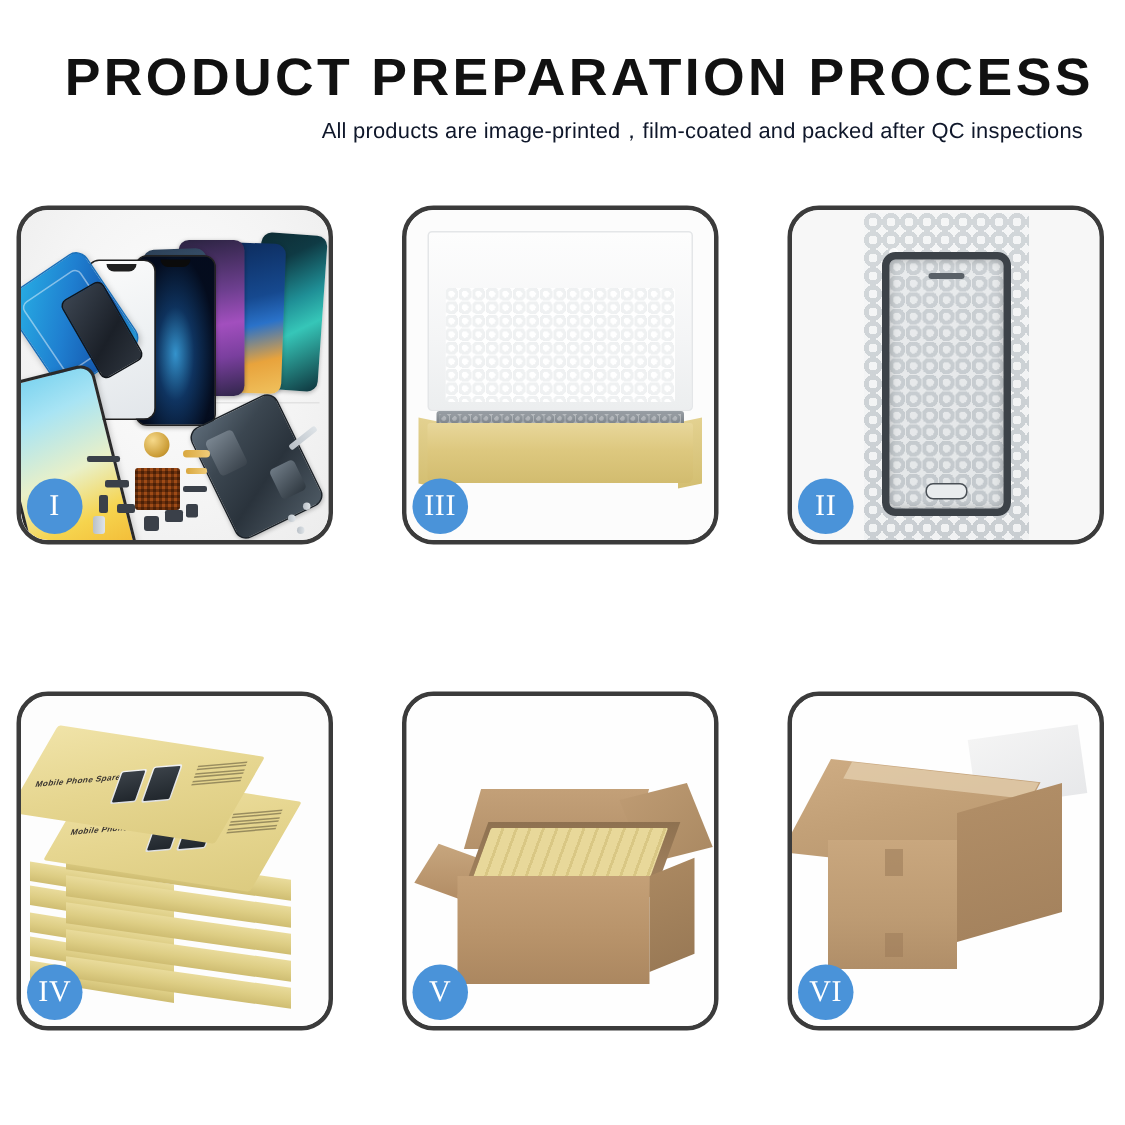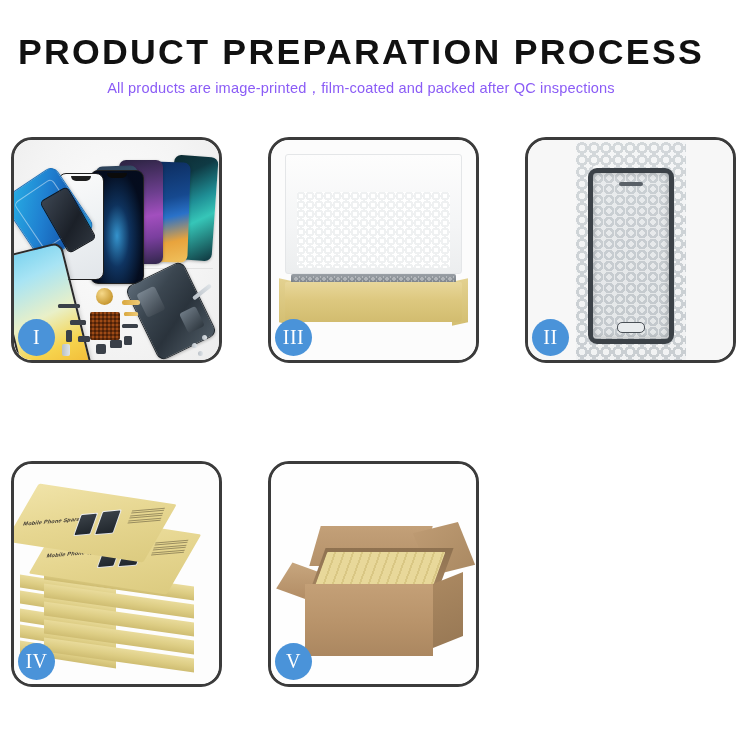--- a/index.html
+++ b/index.html
@@ -12,37 +12,37 @@
     height: 750px;
     font-family: "Liberation Sans", sans-serif;
     overflow: hidden;
     position: relative;
   }
 
   
   .header {
     width: 722px;
     padding-top: 34px;
-    text-align: center;
+    text-align: right;
   }
   .page-title {
     font-family: "Liberation Sans", sans-serif;
     font-size: 35px;
     font-weight: bold;
     letter-spacing: 2.2px;
     color: #111111;
     line-height: 1.0;
     margin: 0;
     transform: scaleX(1.02);
   }
   .page-subtitle {
     font-family: "Liberation Sans", sans-serif;
     font-size: 14.6px;
     font-weight: normal;
-    color: #8b5cf6;
+    color: #0f172a;
     letter-spacing: 0.15px;
     margin: 12px 0 0 0;
     line-height: 1.0;
   }
 
   
   .grid {
     position: absolute;
     top: 137px;
     left: 11px;
@@ -647,14 +647,27 @@
       <div class="c5-flapLeft"></div>
       <div class="c5-inner"></div>
       <div class="c5-fill"></div>
       <div class="c5-flapFront"></div>
       <div class="c5-body"></div>
       <div class="c5-side"></div>
     </div>
     <div class="badge">V</div>
   </div>
 
+  <div class="panel">
+    <div class="panel-photo">
+      <div class="p6-bg"></div>
+      <div class="c6-bg-sheet"></div>
+      <div class="c6-top"></div>
+      <div class="c6-tape"></div>
+      <div class="c6-side"></div>
+      <div class="c6-front"></div>
+      <div class="c6-seamA"></div>
+      <div class="c6-seamB"></div>
+    </div>
+    <div class="badge">VI</div>
+  </div>
 
 </div>
 
 </body></html>

